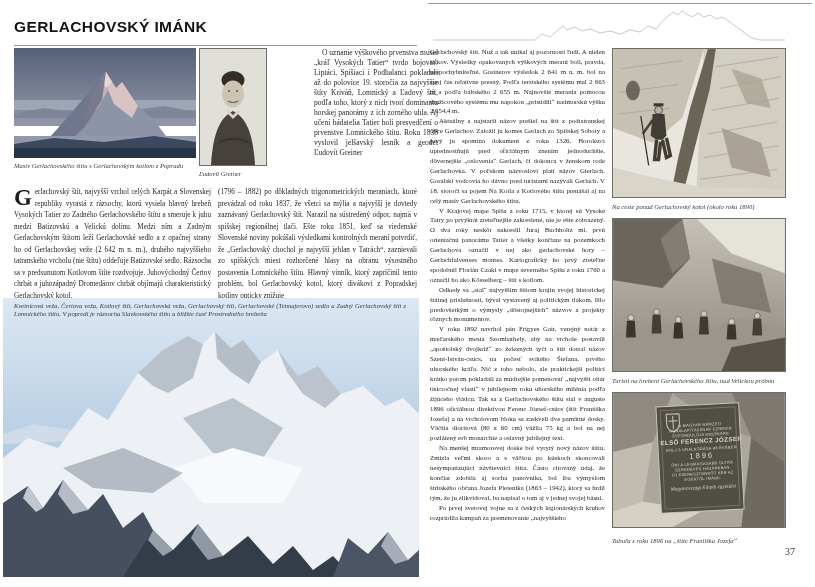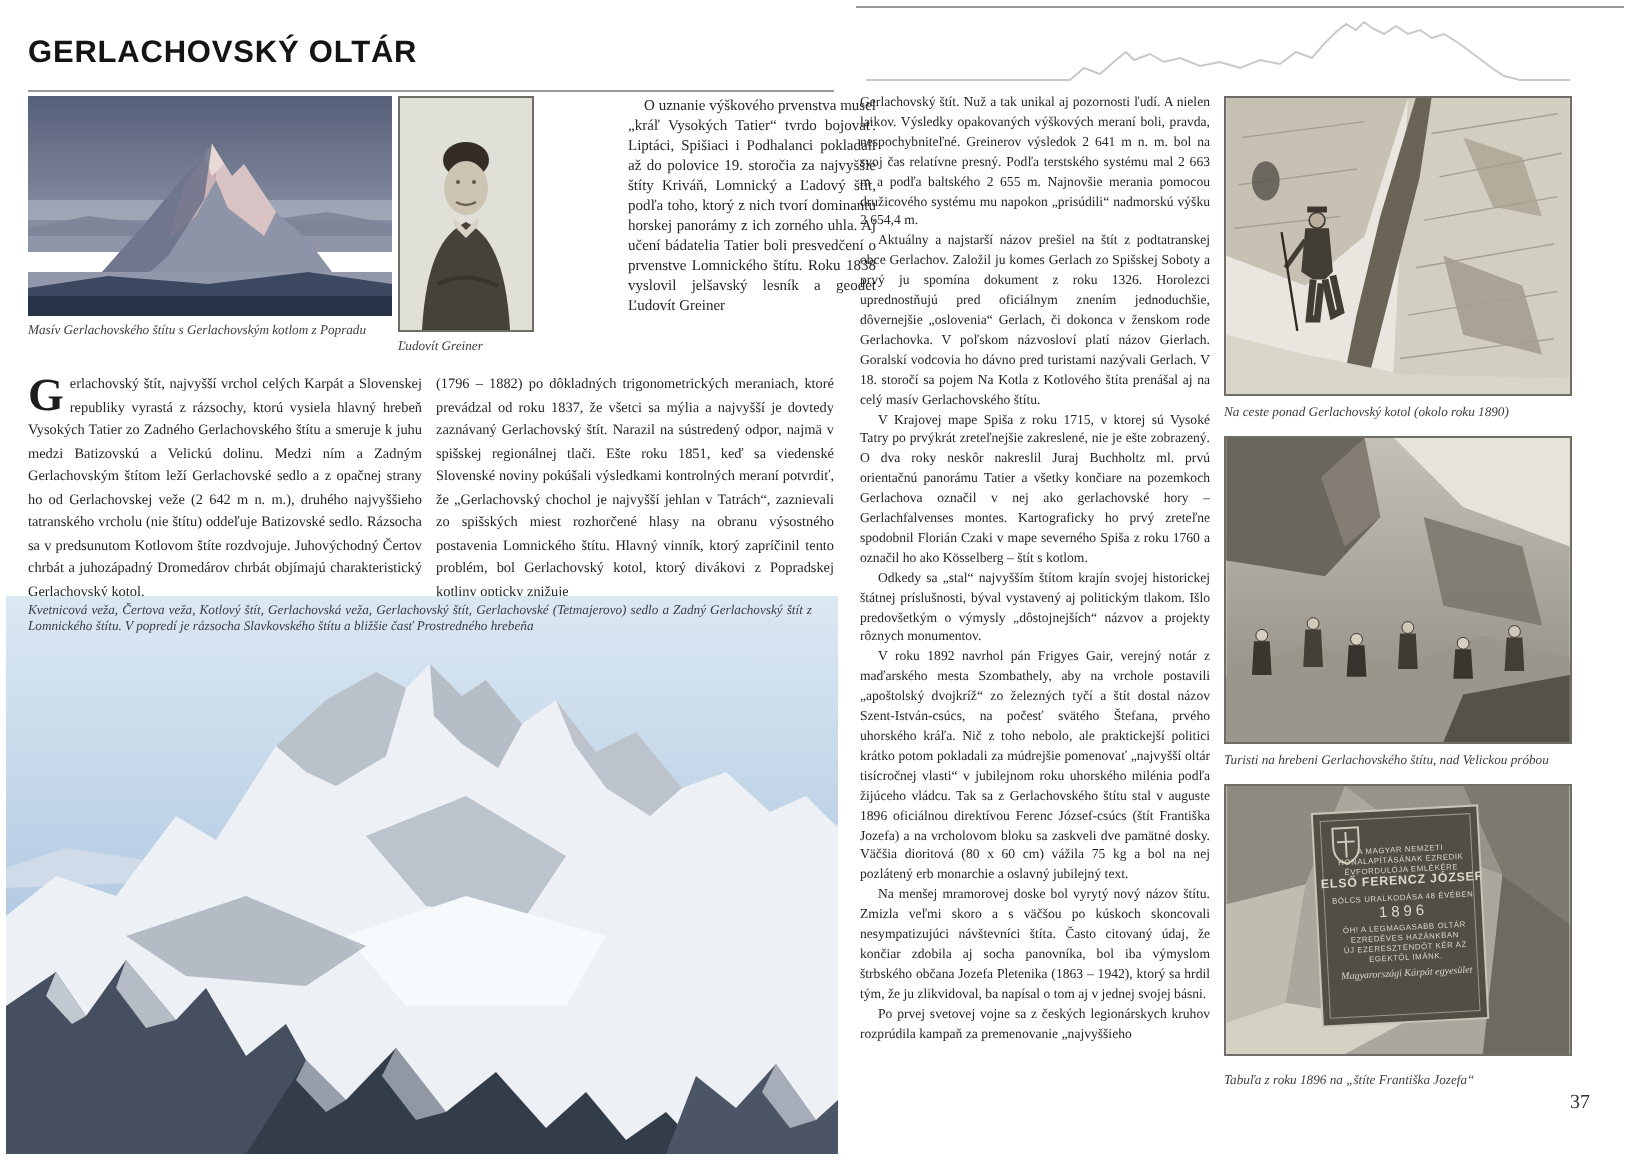--- a/index.html
+++ b/index.html
@@ -39,21 +39,21 @@
   .plaque-text .s { display:block; font-size:3.9px; line-height:5px; letter-spacing:.3px; }
   .plaque-text .h { display:block; font-size:6.2px; line-height:8.5px; font-weight:bold; letter-spacing:.4px; }
   .plaque-text .y { display:block; font-size:7.5px; line-height:10px; letter-spacing:2px; }
   .plaque-text .scr { display:block; font-size:5px; line-height:7px; font-style:italic;
     font-family:"Liberation Serif",serif; margin-top:3px; }
 </style>
 </head>
 <body>
 
 <div class="abs" style="left:14px; top:18px; width:404px;">
-  <h1 class="title">GERLACHOVSKÝ OLTÁR</h1>
+  <h1 class="title">GERLACHOVSKÝ IMÁNK</h1>
 </div>
 <div class="abs rule" style="left:14px; top:45px; width:403px;"></div>
 
 <div class="abs fig" style="left:14px; top:48px; width:182px; height:110px;">
   <svg width="182" height="110" viewBox="0 0 182 110">
     <defs>
       <linearGradient id="dawnSky" x1="0" y1="0" x2="0" y2="1">
         <stop offset="0" stop-color="#566079"></stop>
           <stop offset="1" stop-color="#8d93a6"></stop>
       </linearGradient>

